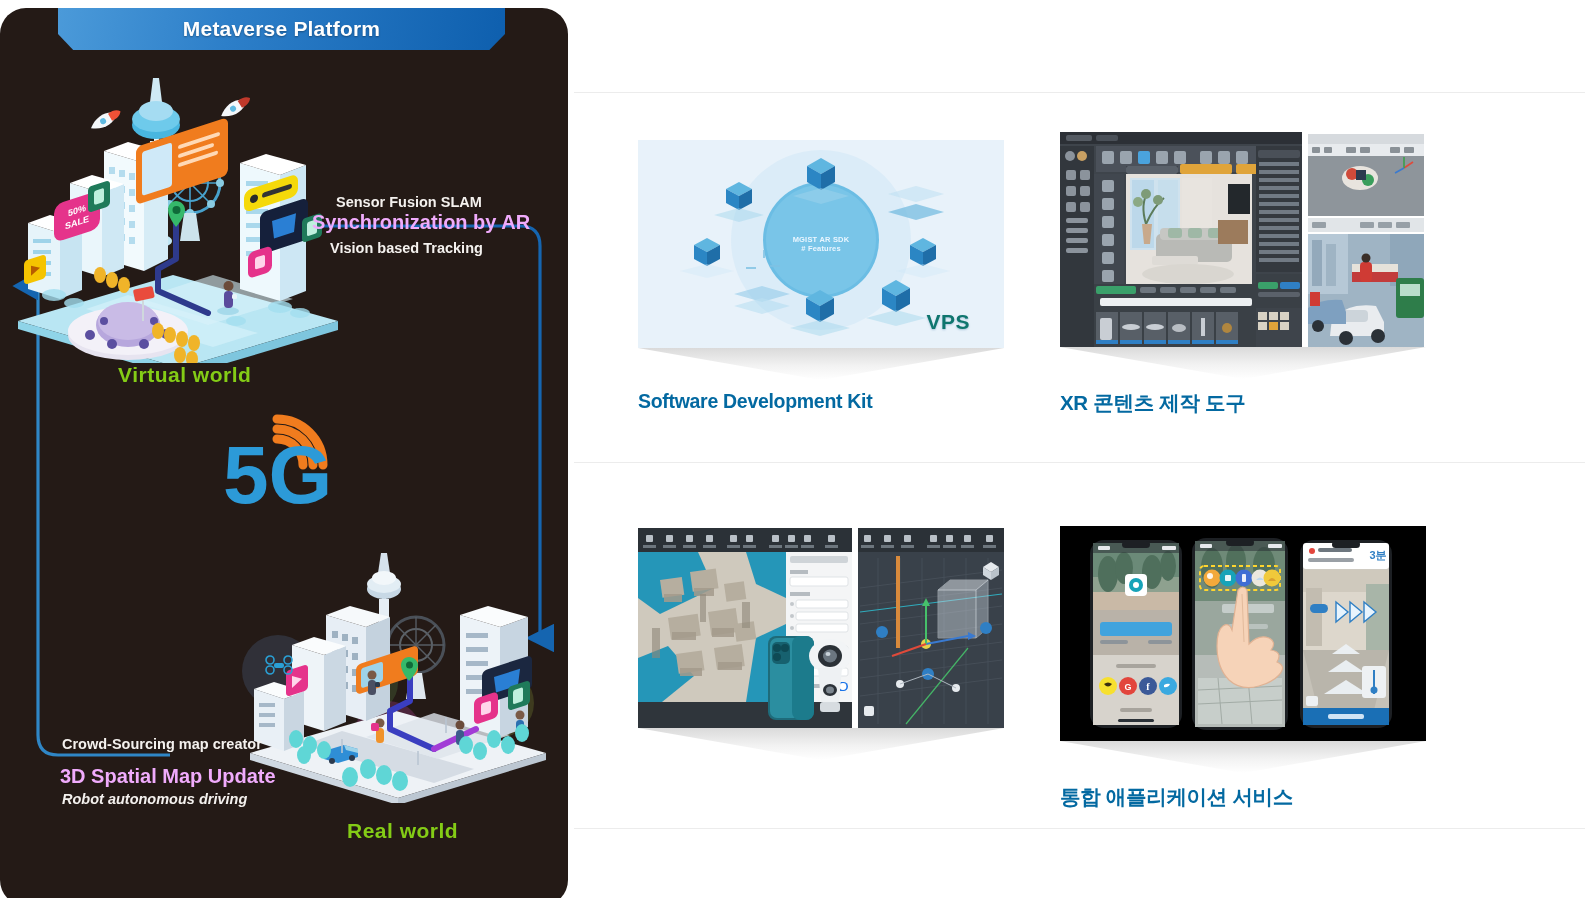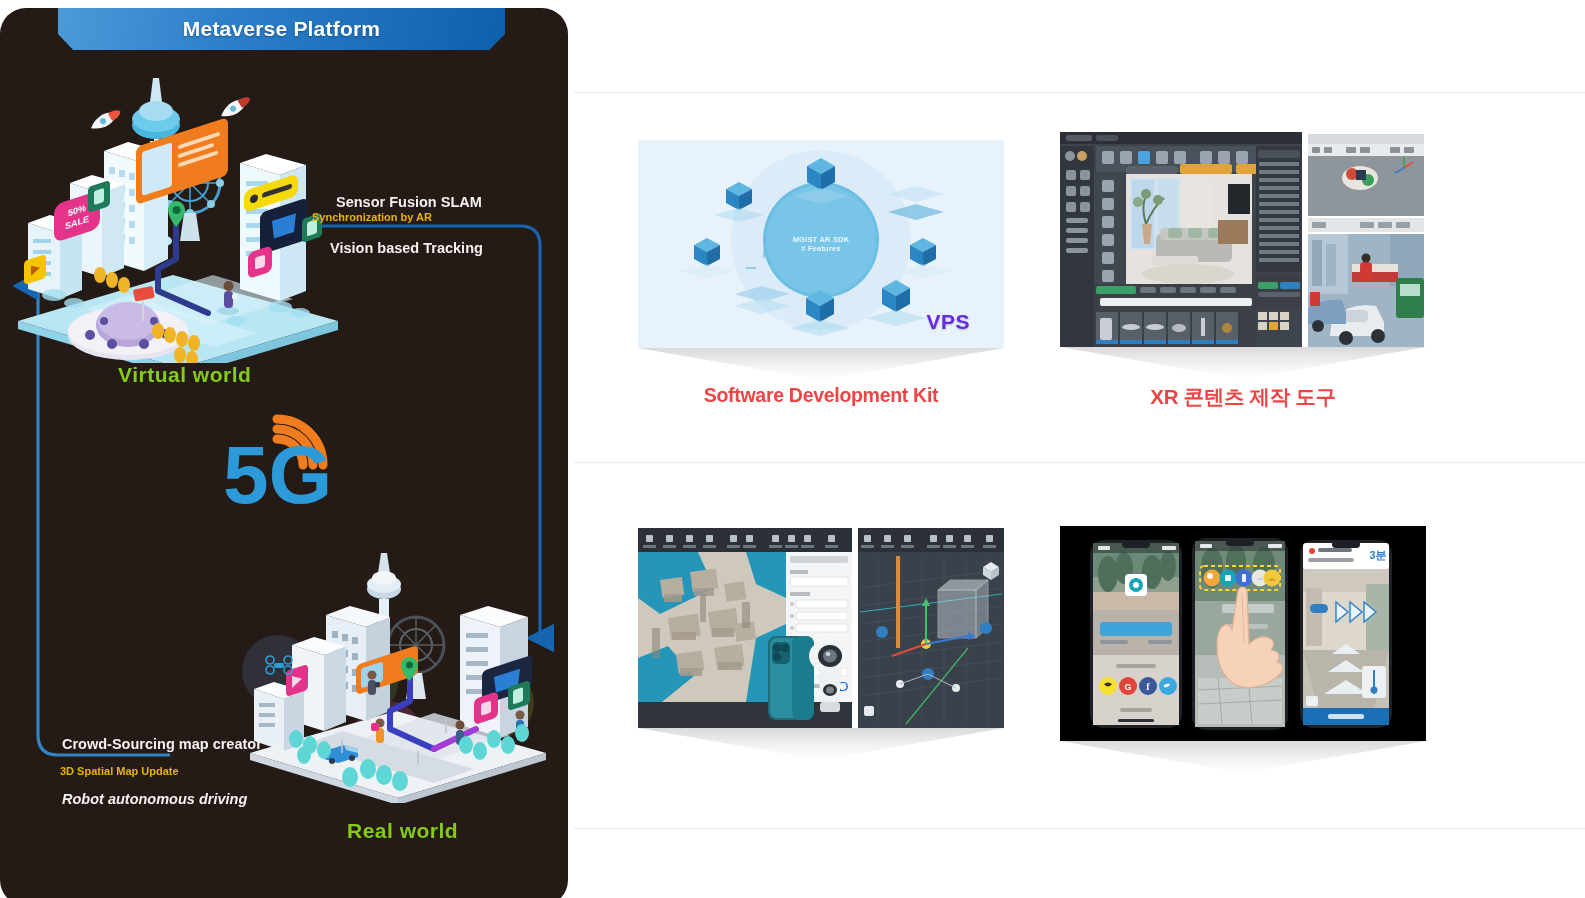--- a/index.html
+++ b/index.html
@@ -37,21 +37,21 @@
   .world-label {
     position:absolute; color:#84cc16; font-size:21px; font-weight:700;
     letter-spacing:.5px; white-space:nowrap;
   }
   .world-label.virtual { left:118px; top:355px; }
   .world-label.real    { left:347px; top:811px; }
 
   
   .anno { position:absolute; white-space:nowrap; font-weight:700; }
   .anno.white { color:#f4f1ee; font-size:14.5px; }
-  .anno.blue  { color:#eab308; font-size:11px; }
+  .anno.blue  { color:#f0abfc; font-size:20px; }
   .a1 { left:336px; top:186px; }
   .a2 { left:312px; top:203px; }
   .a3 { left:330px; top:232px; }
   .a4 { left:62px;  top:728px; }
   .a5 { left:60px;  top:757px; }
   .a6 { left:62px;  top:783px;font-style:italic; }
 
   
   .connectors { position:absolute; left:0; top:0; width:568px; height:898px; }
 
@@ -94,31 +94,31 @@
 
   .card-shadow {
     position:relative; width:366px; height:32px; margin-top:0px;
   }
   .card-shadow::before {
     content:""; position:absolute; left:0; top:0; width:100%; height:100%;
     background: linear-gradient(180deg, #dadada 0%, #f2f2f2 55%, #ffffff 100%);
     clip-path: polygon(0 0, 100% 0, 50% 100%);
   }
   .card-label {
-    margin-top:4px; text-align:center; color:#ef4444;
+    margin-top:10px; text-align:left; color:#0369a1;
     font-size:19.5px; font-weight:700; letter-spacing:-.3px;
   }
   .card.c2 .card-label, .card.c4 .card-label { font-size:20.5px; }
 
   
   .sdk-bg {
     position:absolute; inset:0; background:#e8f2fa;
   }
   .vps-text {
-    position:absolute; right:34px; bottom:14px; color:#6d28d9;
+    position:absolute; right:34px; bottom:14px; color:#0f766e;
     font-size:21px; font-weight:800; letter-spacing:.5px;
     text-shadow:0 1px 2px rgba(90,140,180,.45);
   }
   .sdk-core-text {
     position:absolute; left:50%; top:50%; transform:translate(-50%,-50%);
     text-align:center; color:#eaf6ff; line-height:1.25;
     font-size:7.5px; font-weight:800; letter-spacing:.2px;
     filter: blur(.35px);
   }
 </style>
@@ -1197,17 +1197,18 @@
 
               <rect x="3" y="168" width="86" height="17" fill="#1a6fb5"></rect>
               <rect x="28" y="174" width="36" height="5" rx="2" fill="#cfe3f4"></rect>
               <rect x="6" y="156" width="12" height="10" rx="2" fill="#eef1f3"></rect>
 
               <rect x="32" y="1" width="28" height="7" rx="3.5" fill="#1d2024"></rect>
             </g>
           </svg>
         </div>
         <div class="card-shadow"></div>
+        <div class="card-label">통합 애플리케이션 서비스</div>
       </div>
 
     </div>
   </div>
 </div>
 
 </body></html>

